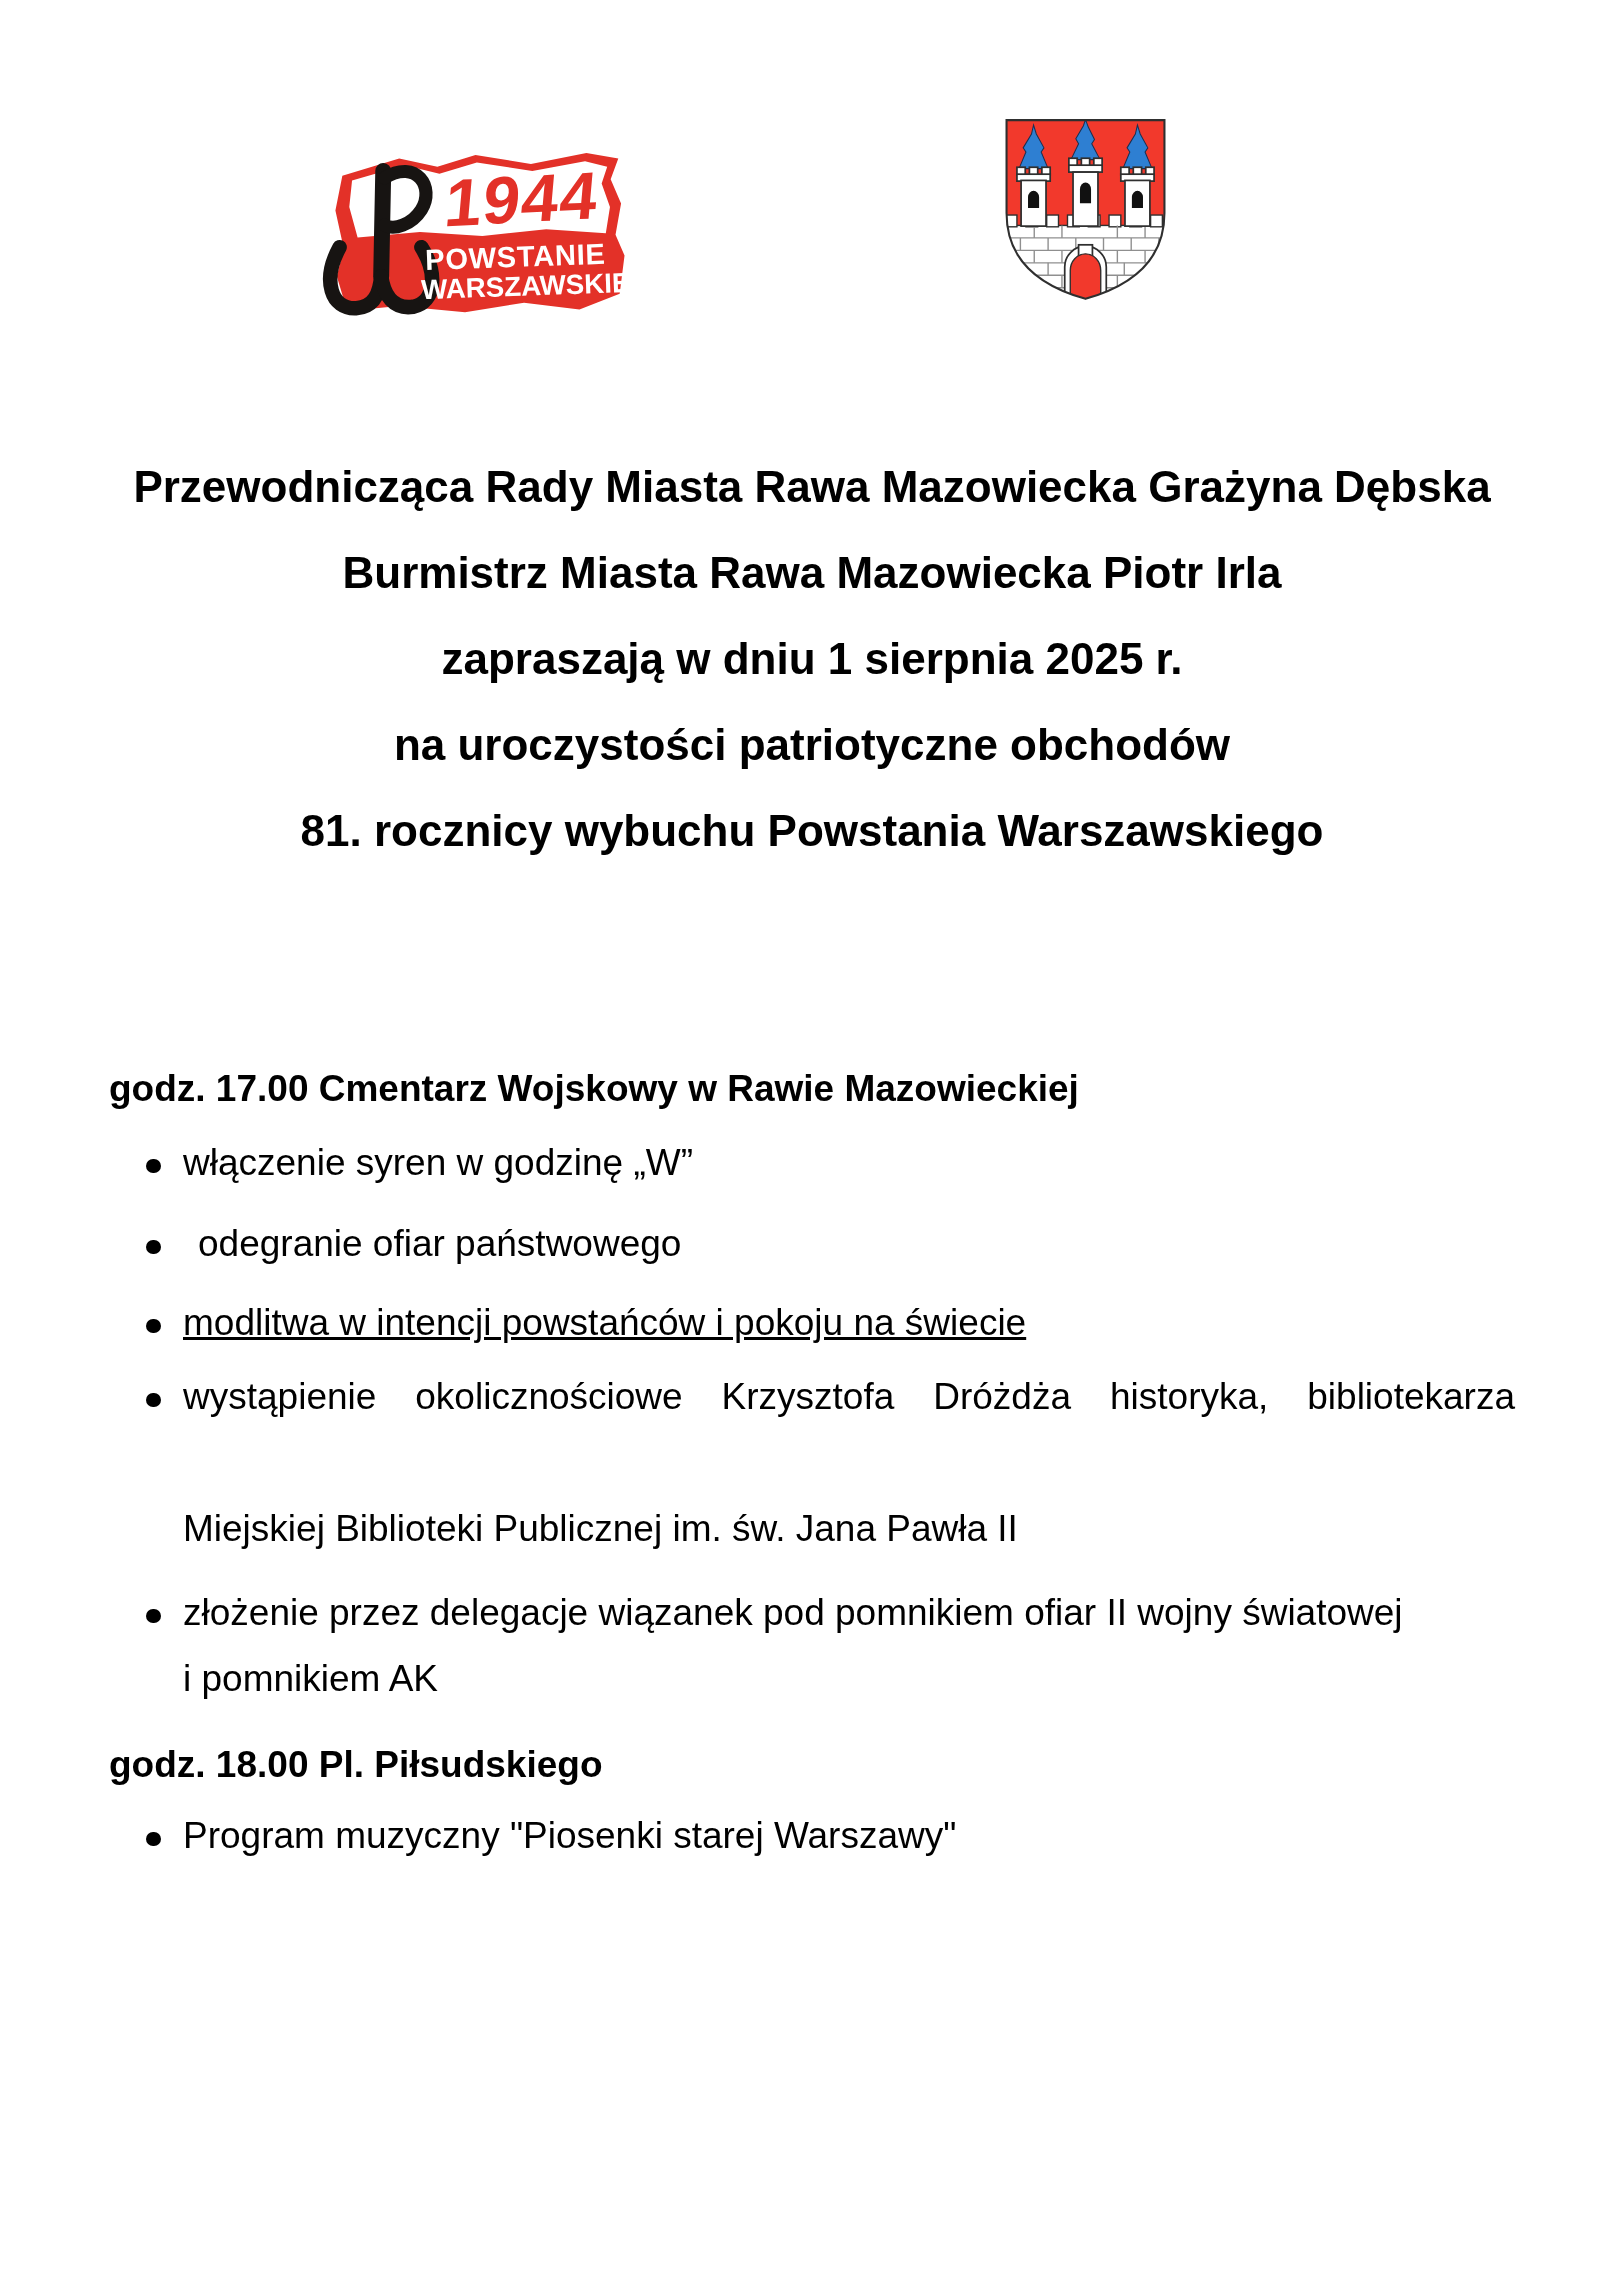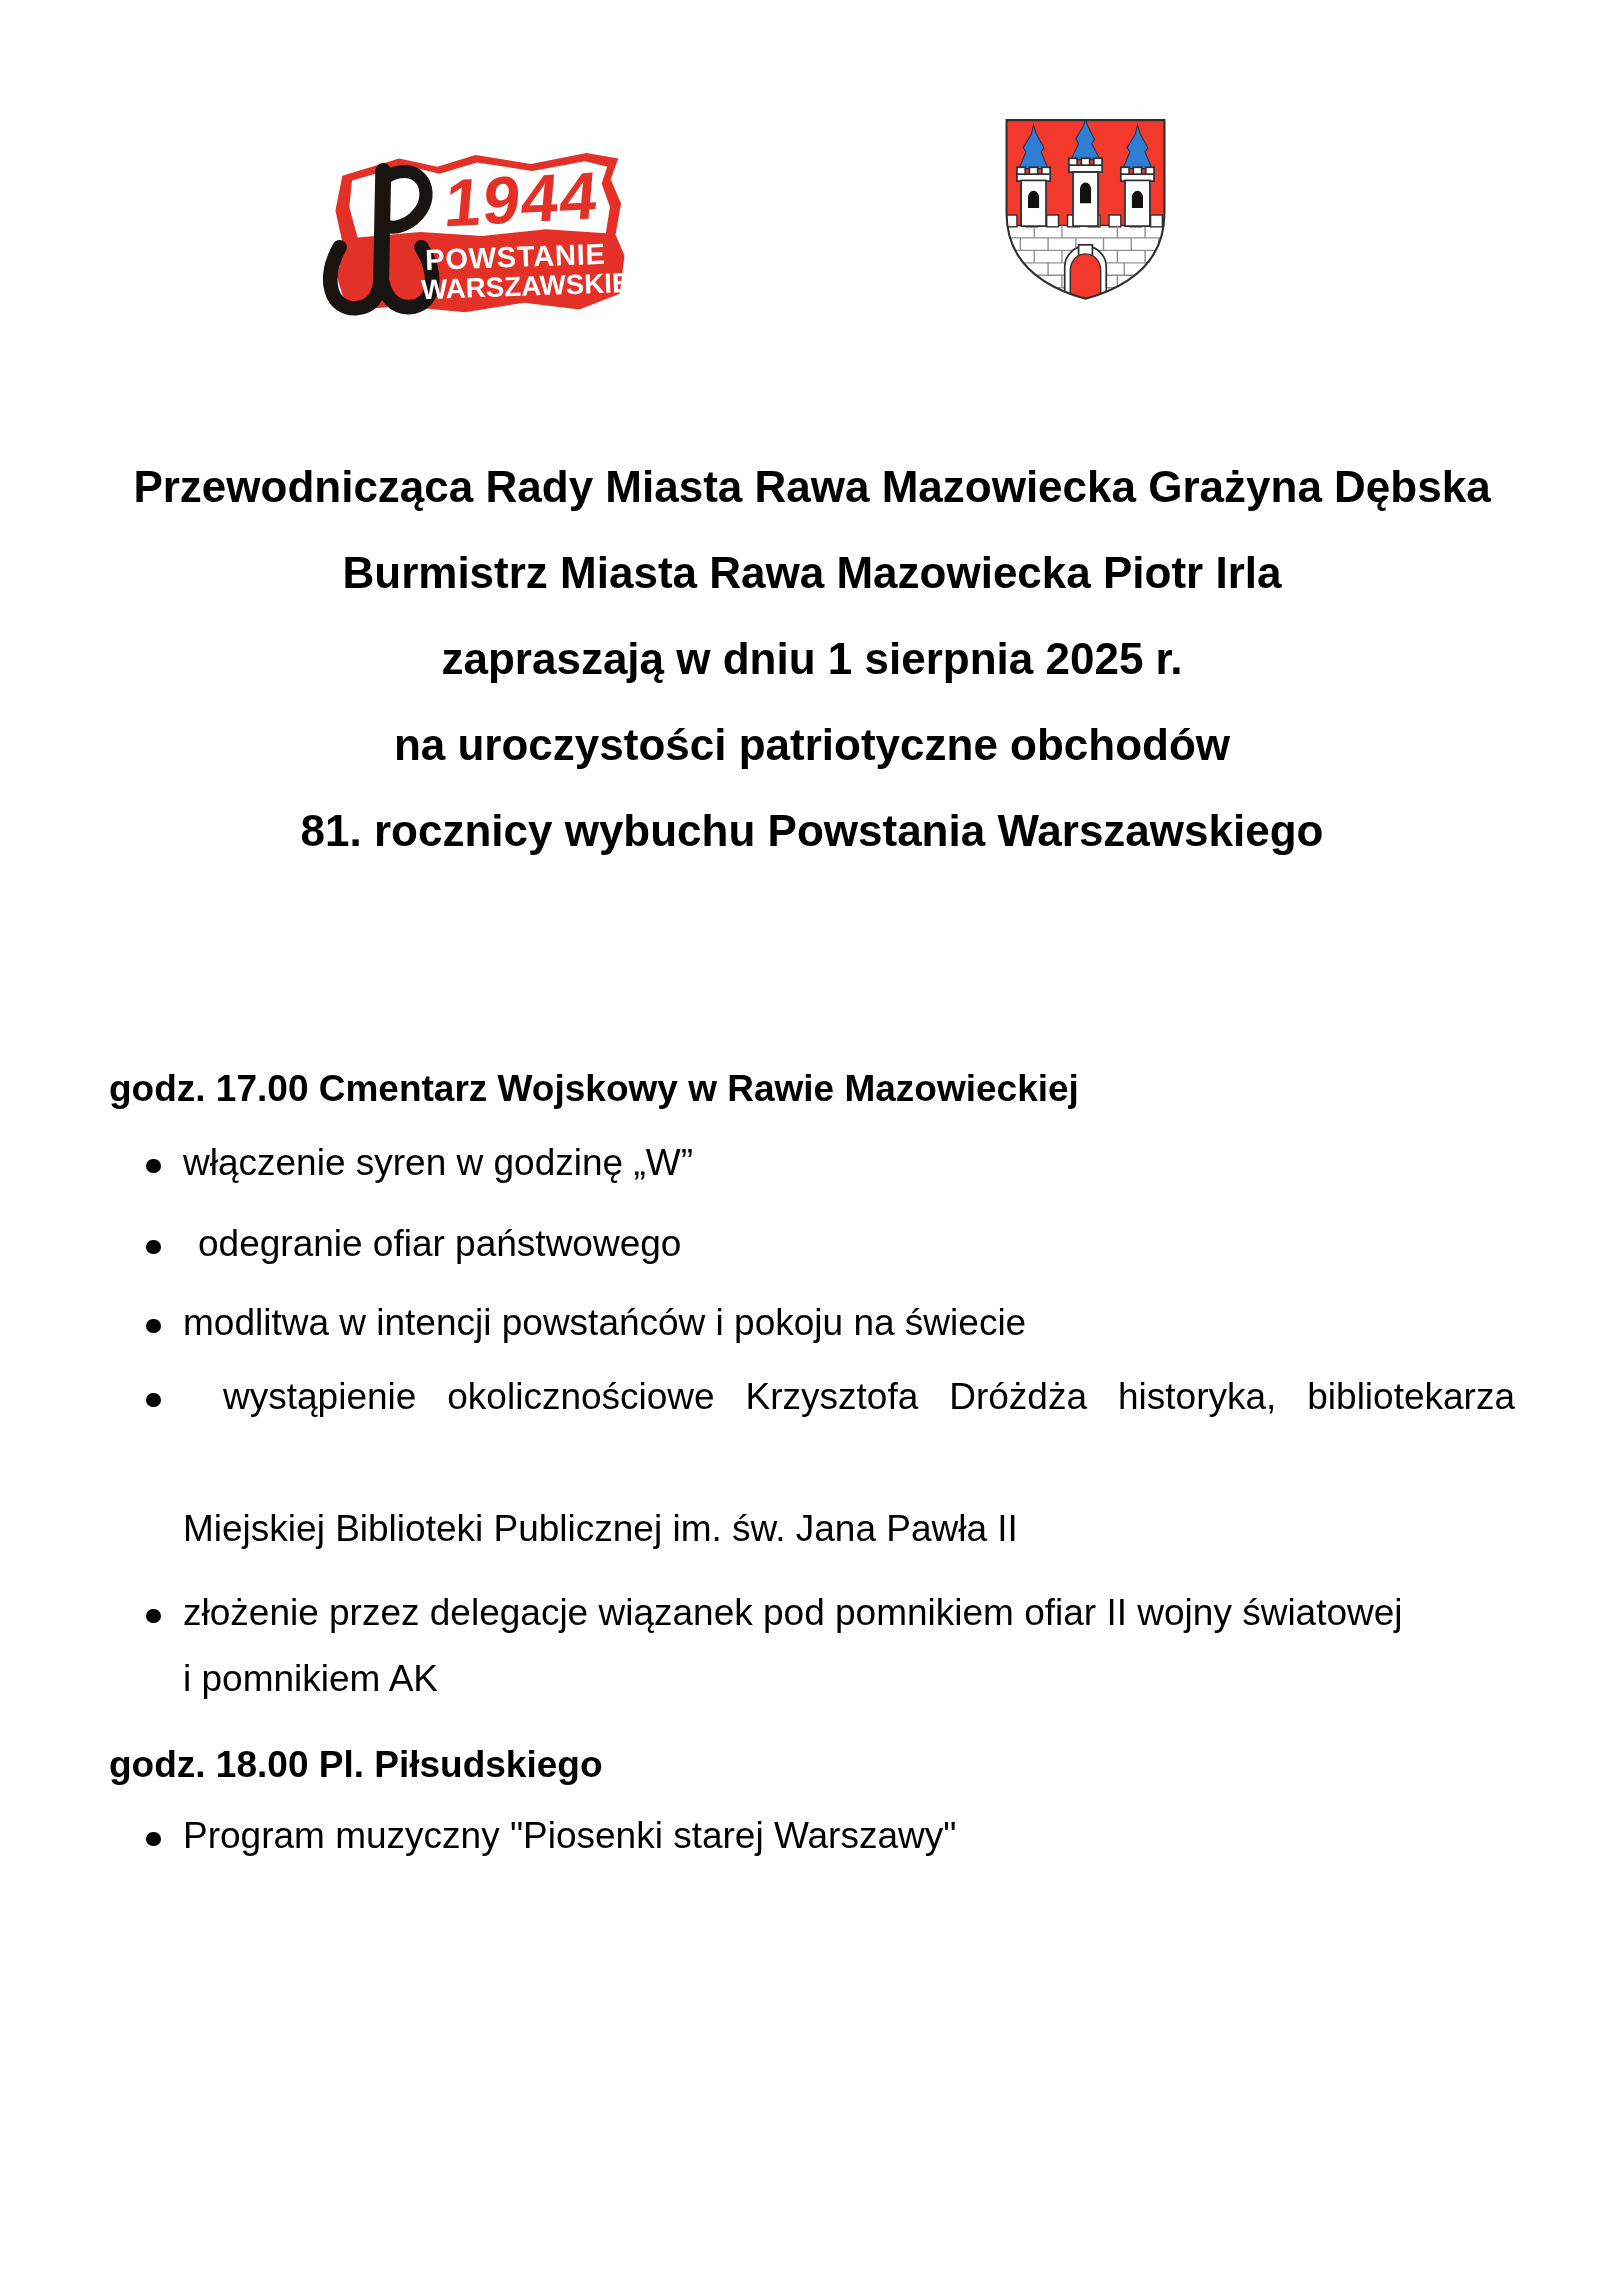--- a/index.html
+++ b/index.html
@@ -29,26 +29,26 @@
     position:absolute;left:109px;width:1406px;
     box-sizing:border-box;padding-left:74px;
     font-size:37px;line-height:66px;
   }
   .bullet::before{
     content:"";position:absolute;left:37px;top:28.5px;
     width:14.6px;height:14.6px;border-radius:50%;background:#000;
   }
   .bullet.extra-indent{padding-left:89px;}
   .bl{display:block;}
-  .bl.justify{text-align:justify;margin-left:40px;}
+  .bl.justify{text-align:justify;}
   .bl.justify::after{content:"";display:inline-block;width:100%;height:0;}
   #h-sec1{top:1056px;}
   #b-1{top:1130px;}
   #b-2{top:1211px;}
-  #b-3{top:1290px;}
+  #b-3{top:1290px;text-decoration:underline;}
   #b-4{top:1364px;}
   #b-5{top:1580px;}
   #h-sec2{top:1732px;}
   #b-6{top:1803px;}
 </style>
 </head>
 <body>
 
 <div class="page">
 

